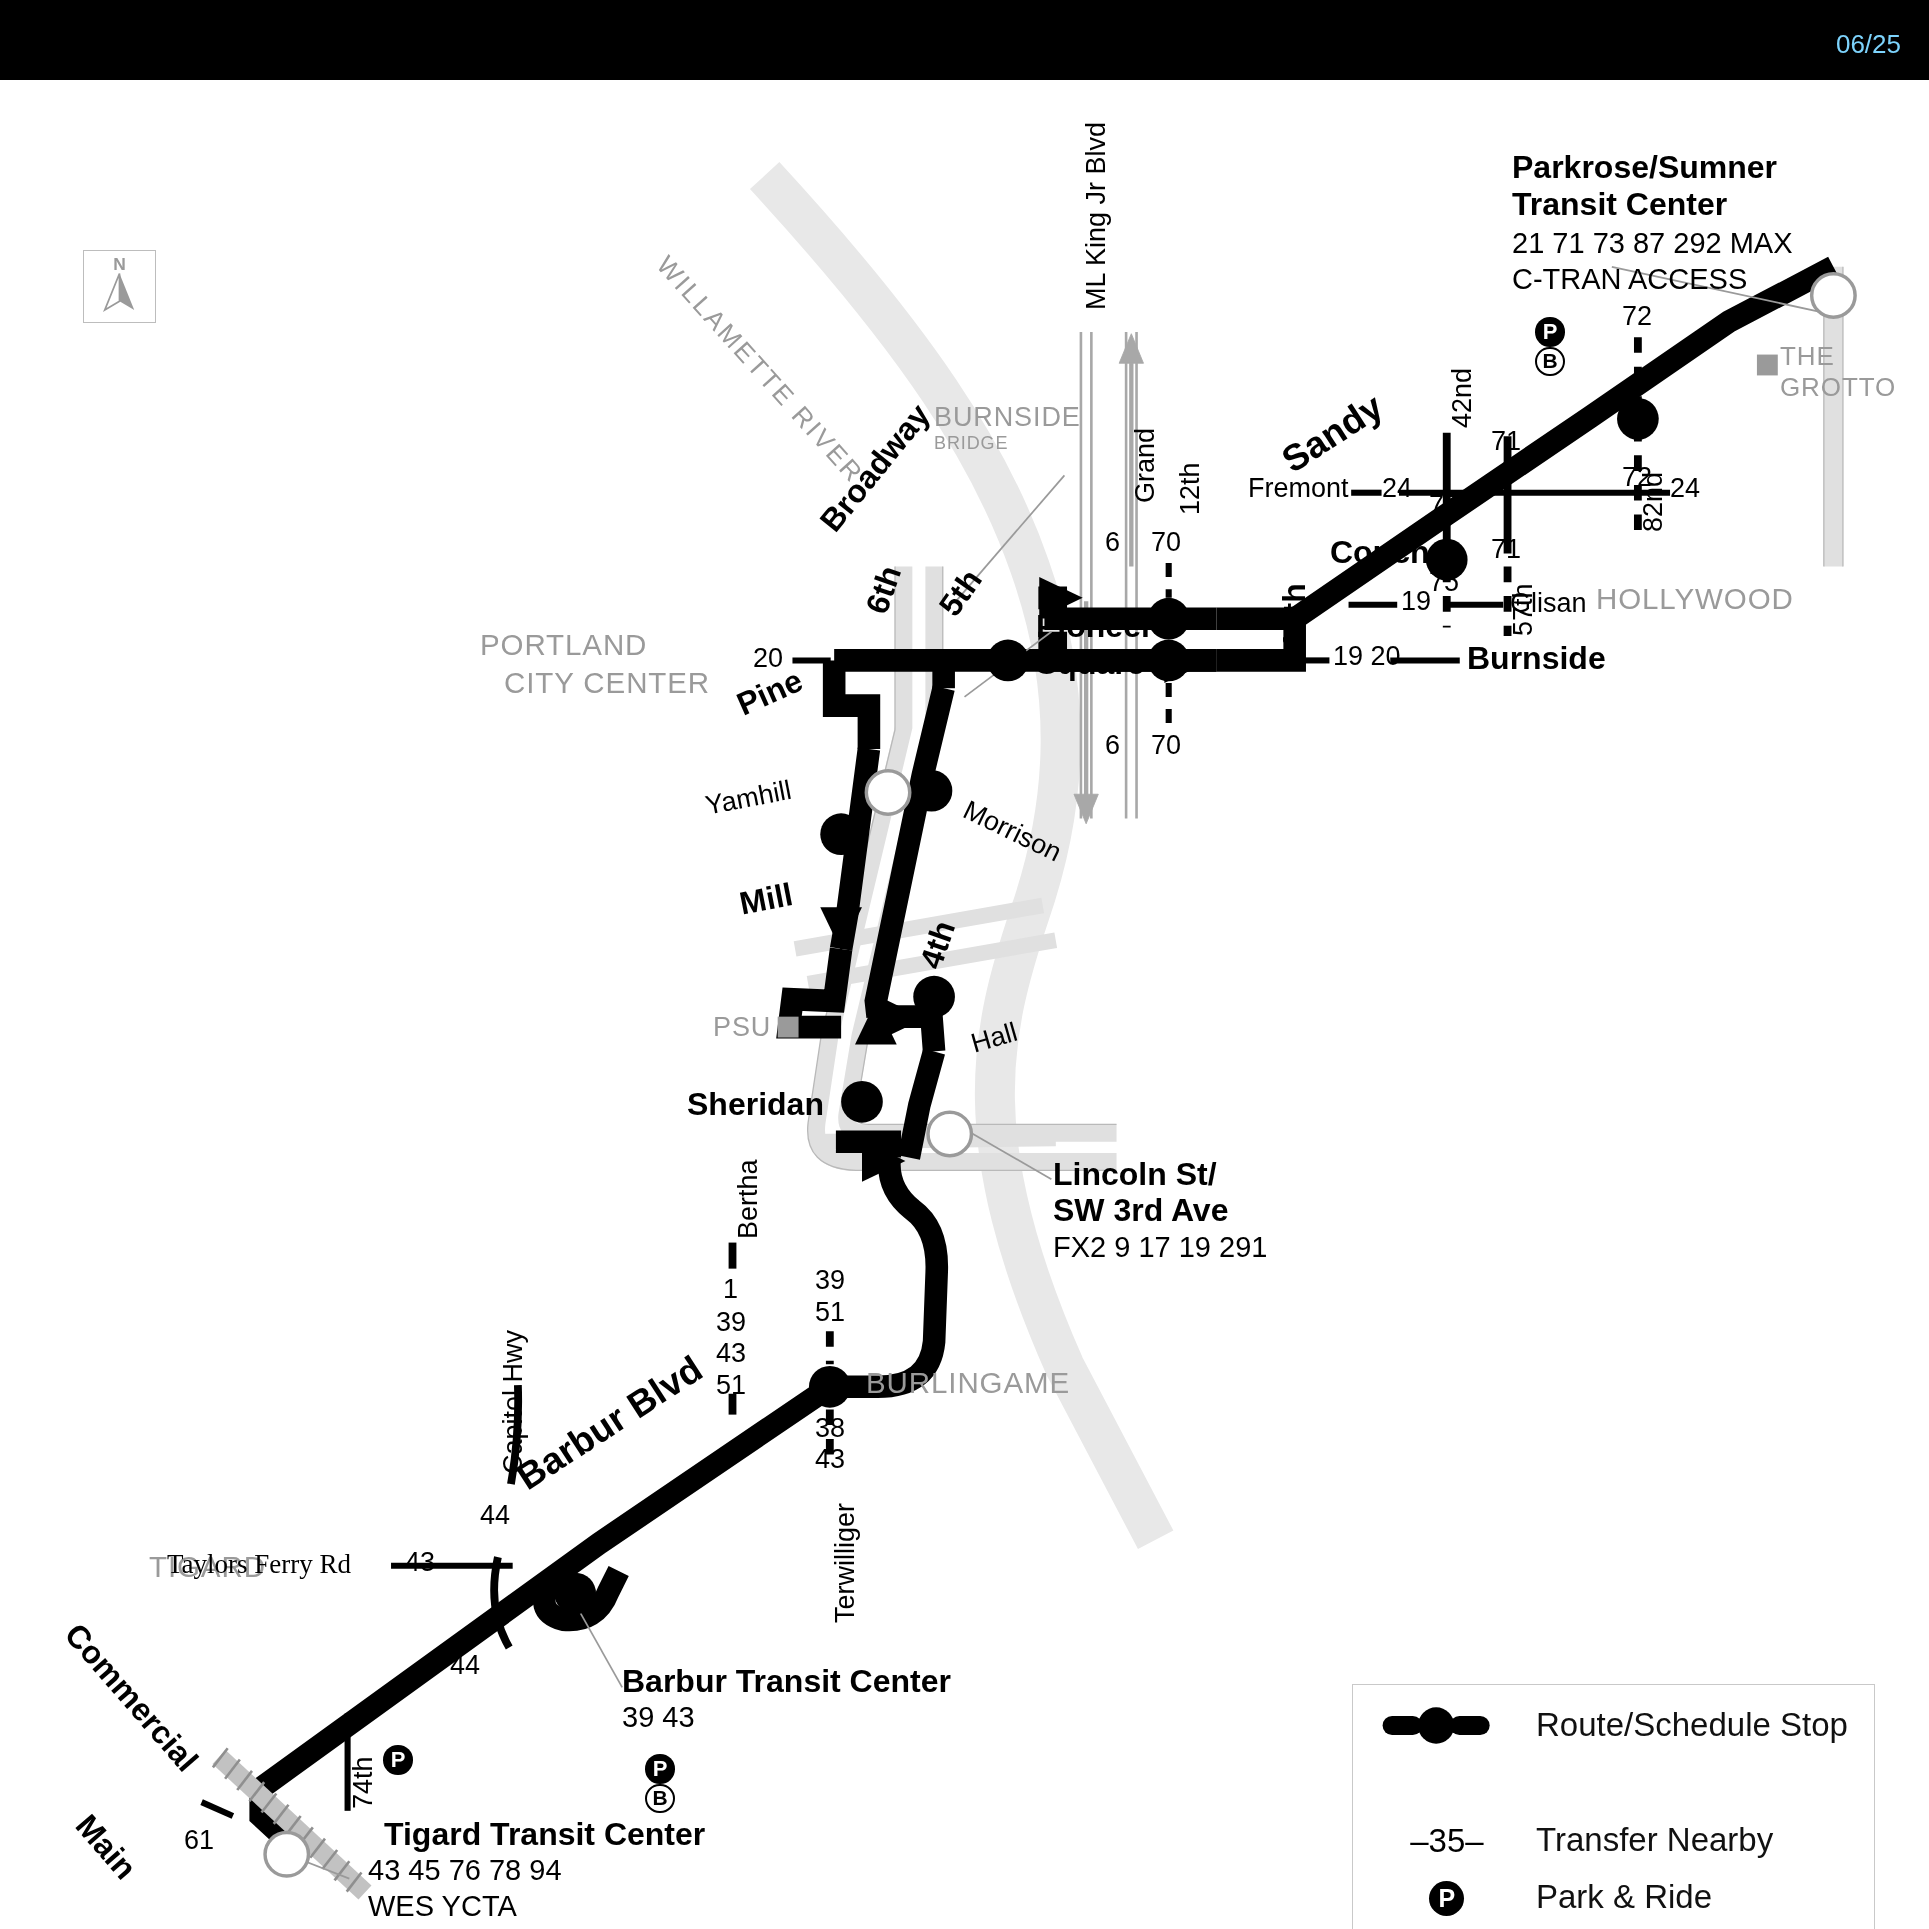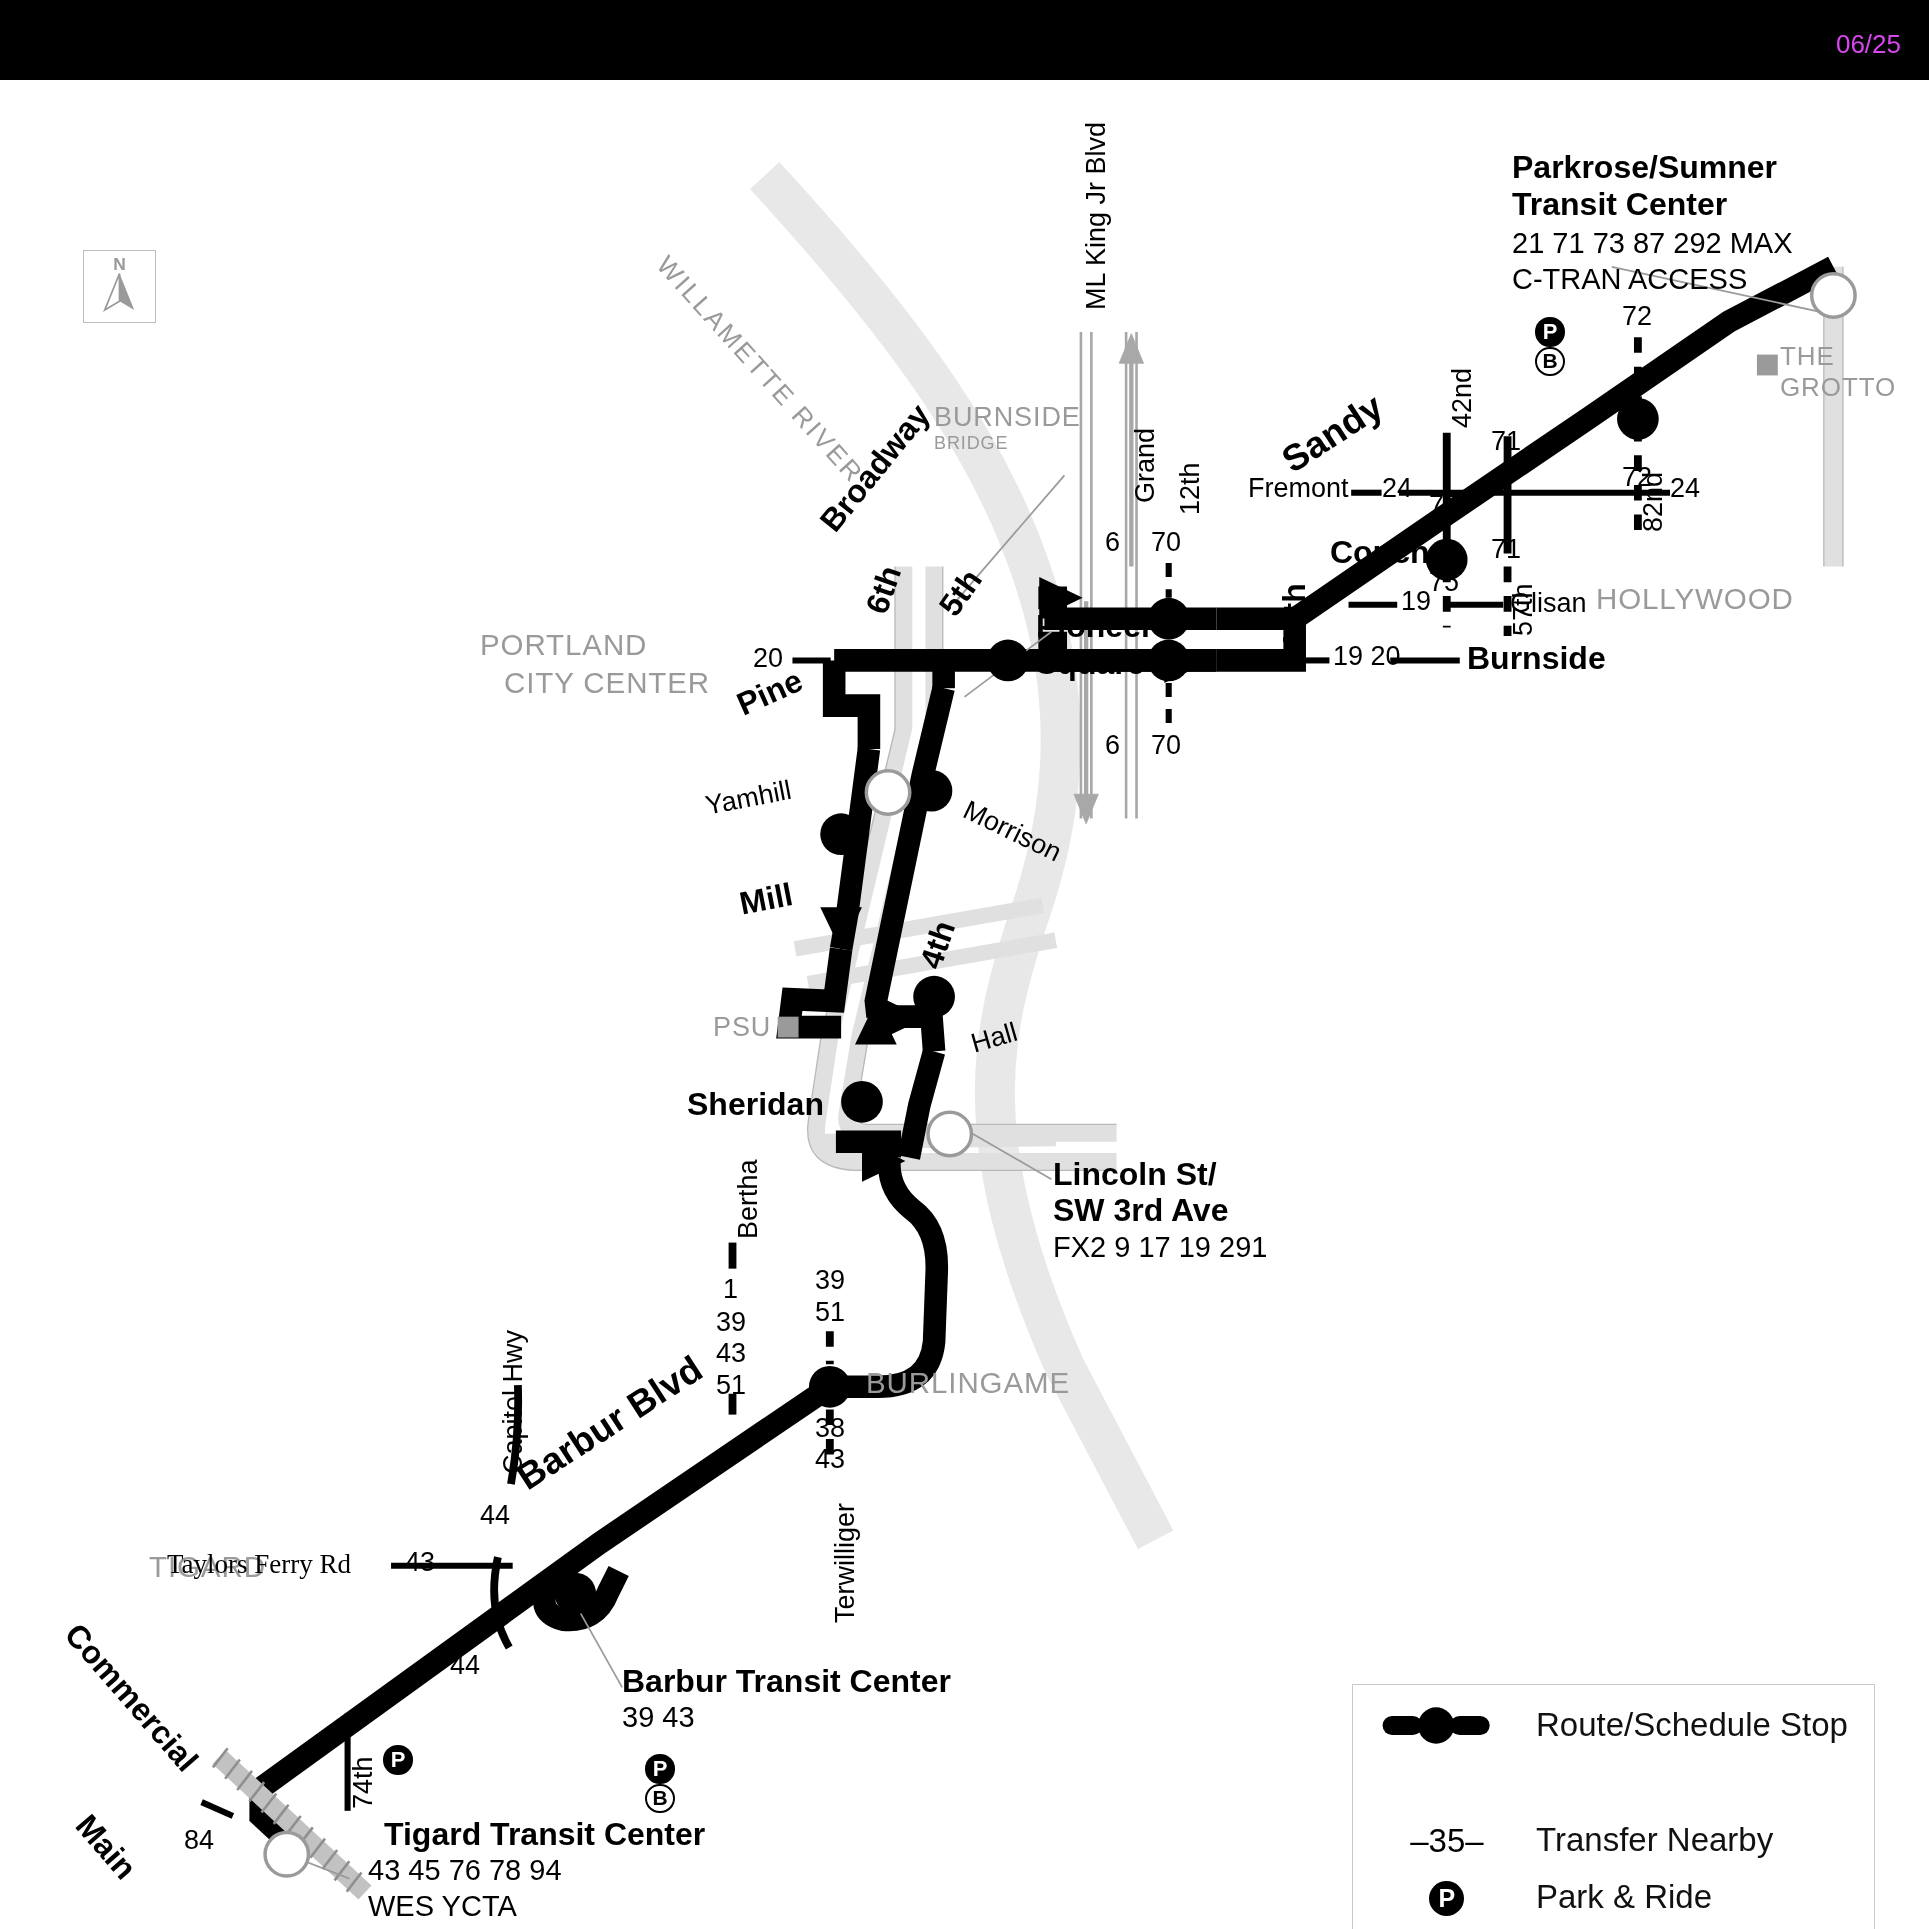--- a/index.html
+++ b/index.html
@@ -3,21 +3,21 @@
 <meta charset="utf-8">
 <style>
   html,body{margin:0;padding:0;background:#fff;}
   body{font-family:"Liberation Sans",sans-serif;}
   #page{position:relative;width:1929px;height:1929px;background:#fff;overflow:hidden;}
 
   
   #header{position:absolute;left:0;top:0;width:1929px;height:80px;background:#000;}
   #route-title{position:absolute;left:31px;top:14px;color:#fff;font-size:45px;font-weight:bold;
                letter-spacing:-0.4px;font-family:"Liberation Sans",sans-serif;}
-  #eff-date{position:absolute;right:28px;top:29px;color:#d946ef;font-size:26px;}
+  #eff-date{position:absolute;right:28px;top:29px;color:#7dd3fc;font-size:26px;}
 
   
   #map{position:absolute;left:0;top:80px;width:1929px;height:1849px;}
   #map svg{position:absolute;left:0;top:0;}
 
   
   .t{position:absolute;white-space:pre;font-family:"Liberation Sans",sans-serif;}
   .place{color:#9a9a9a;font-size:29.5px;letter-spacing:0.9px;}
   .xfer{font-size:27px;color:#000;}
   .street{font-size:27px;color:#000;}
@@ -332,21 +332,21 @@
     <div class="t xfer" style="left:815px;top:1185px;">39</div>
     <div class="t xfer" style="left:815px;top:1217px;">51</div>
     <div class="t xfer" style="left:815px;top:1333px;">38</div>
     <div class="t xfer" style="left:815px;top:1364px;">43</div>
 
     <div class="t xfer" style="left:480px;top:1420px;">44</div>
     <div class="t xfer" style="left:450px;top:1570px;">44</div>
 
     <div class="t xfer" style="left:405px;top:1467px;">43</div>
 
-    <div class="t xfer" style="left:184px;top:1745px;">84</div>
+    <div class="t xfer" style="left:184px;top:1745px;">61</div>
 
     <div class="t" style="left:360px;top:1649px;">
       <span class="pr">P</span>
     </div>
 
     <div class="t stname" style="left:1036px;top:528px;">Pioneer</div>
     <div class="t stname" style="left:1036px;top:565px;">Square</div>
 
     <div class="t stname" style="left:1053px;top:1076px;text-align:center;">Lincoln St/</div>
     <div class="t stname" style="left:1053px;top:1112px;">SW 3rd Ave</div>

